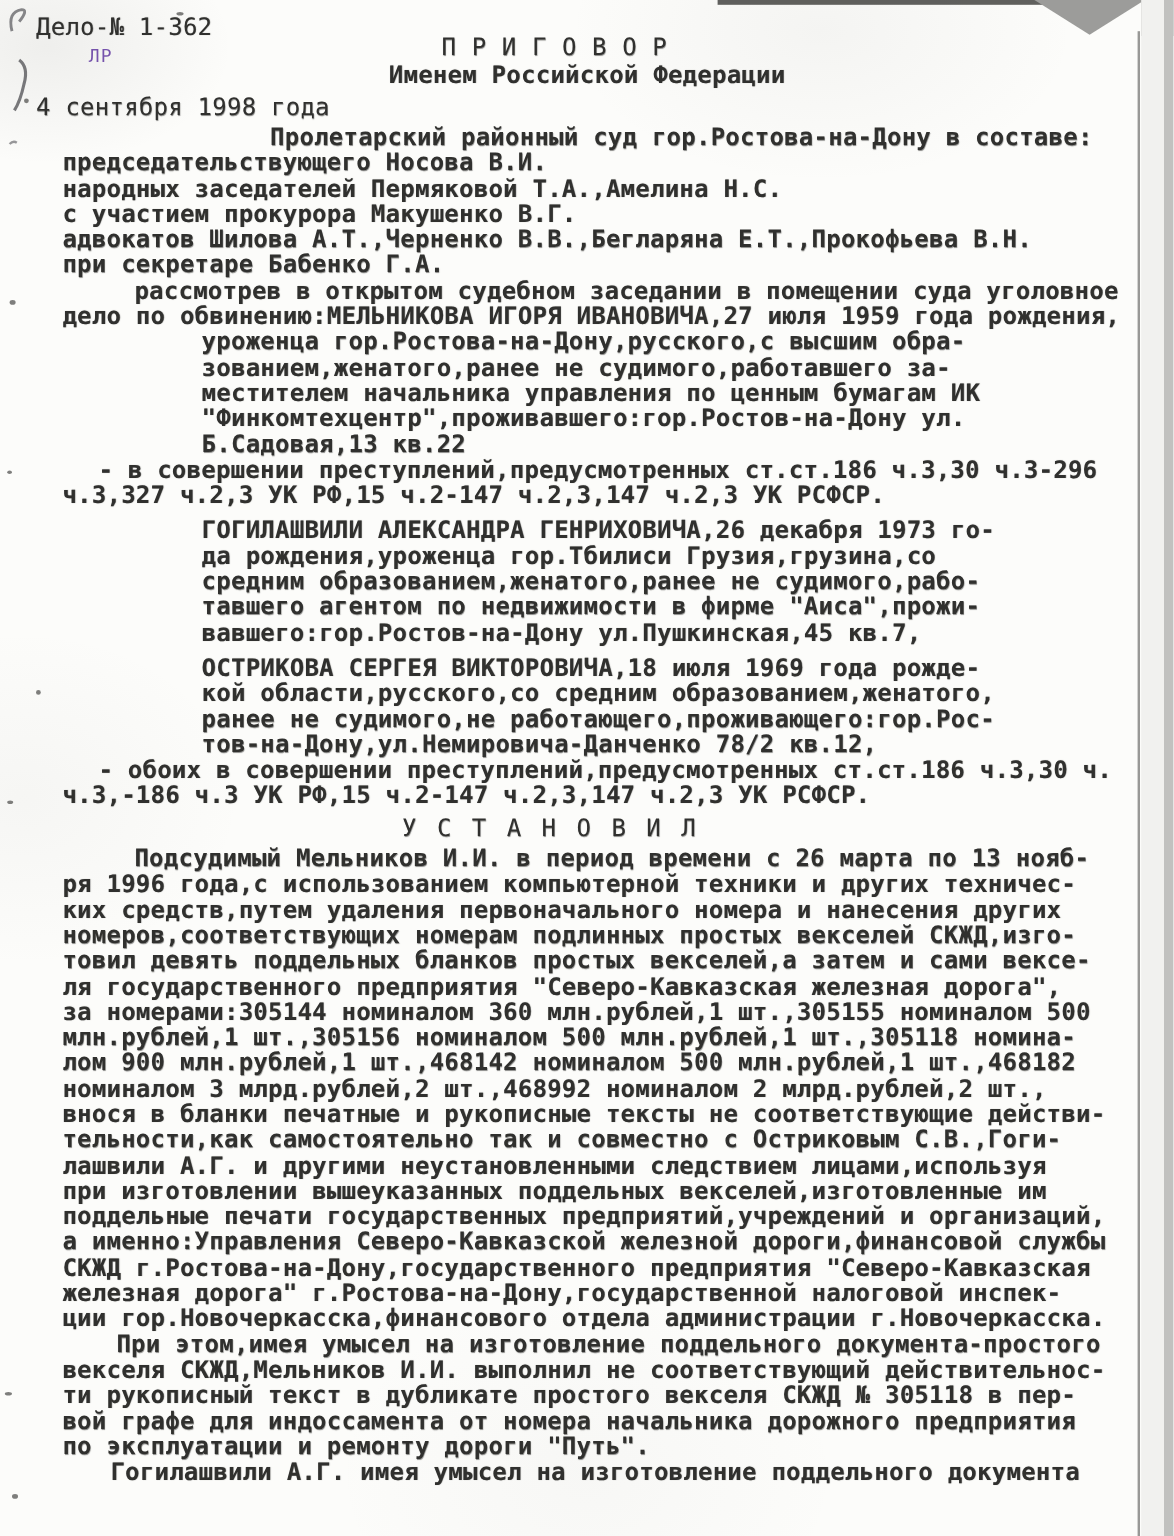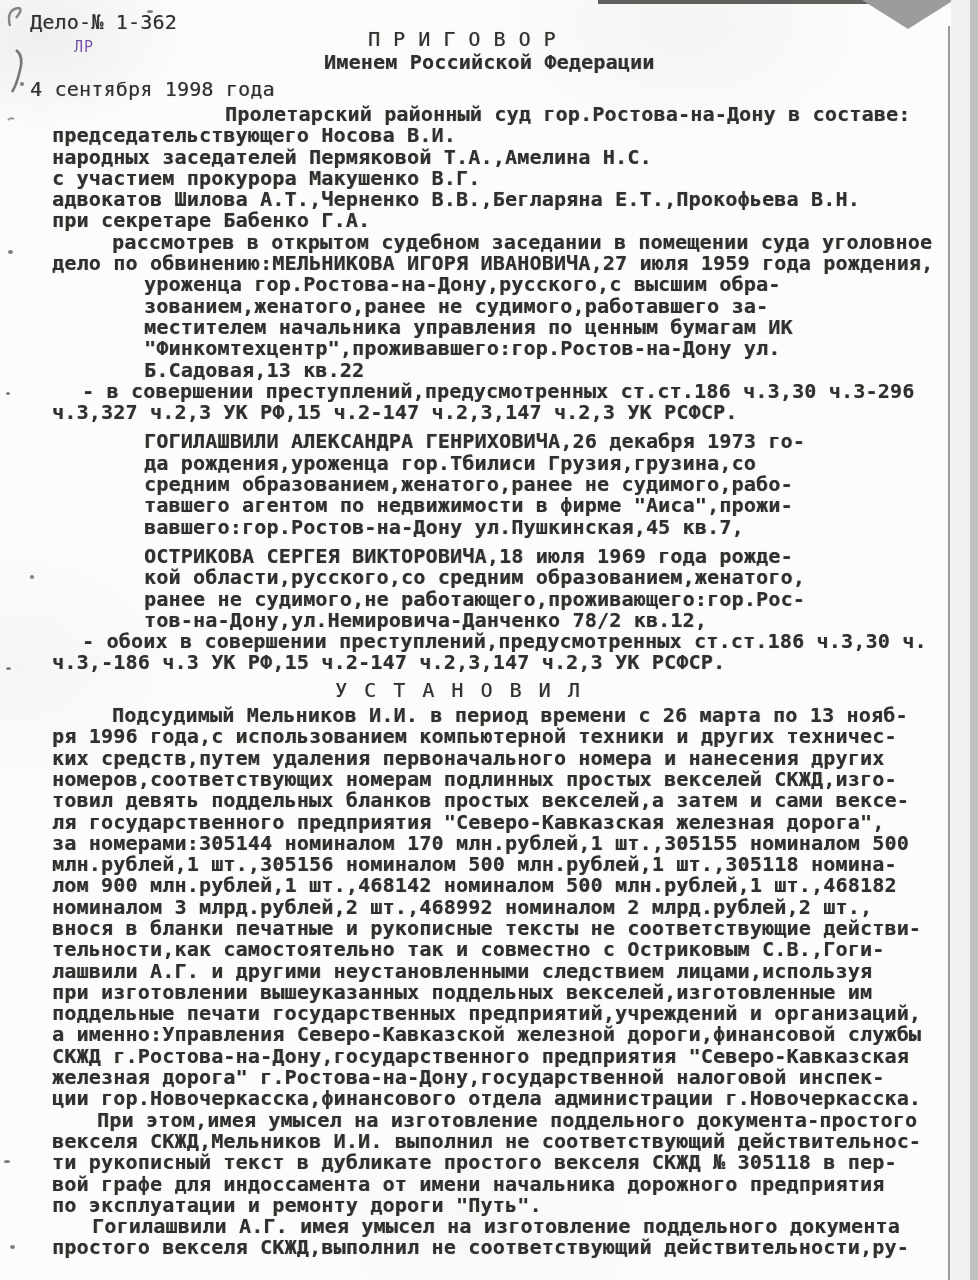--- a/index.html
+++ b/index.html
@@ -30,21 +30,21 @@
   .doc-date{position:absolute;left:30px;top:77px;font-size:20px;letter-spacing:.2px;}
   .hw-note{position:absolute;left:74px;top:38px;font-size:15px;color:#4c1d95;opacity:.75;letter-spacing:1px;}
 
   
   .flow{
     position:absolute;top:104px;left:52px;right:38px;
     font-size:20px;line-height:21.3px;letter-spacing:.2px;
   }
   .tline{white-space:pre;}
   .para{margin:0;font-weight:bold;}
-  .para.block{margin-left:92px;}
+  .para.block{margin-left:116px;}
   .gap{margin-top:8px;}
   .indent-court > .tline:first-child{text-indent:173px;}
   .indent-std   > .tline:first-child{text-indent:60px;}
   .indent-45    > .tline:first-child{text-indent:45px;}
   .indent-40    > .tline:first-child{text-indent:40px;}
   .indent-30    > .tline:first-child{text-indent:30px;}
   .heading{margin:6px 0 4px 283px;letter-spacing:2.5px;white-space:pre;}
 
   
   .top-bar{position:absolute;left:598px;top:0;width:340px;height:4px;background:#2c2c2a;opacity:.75;}
@@ -146,42 +146,41 @@
 
     <div class="heading">У С Т А Н О В И Л</div>
 
     <div class="para indent-std">
         <div class="tline">Подсудимый Мельников И.И. в период времени с 26 марта по 13 нояб-</div>
         <div class="tline">ря 1996 года,с использованием компьютерной техники и других техничес-</div>
         <div class="tline">ких средств,путем удаления первоначального номера и нанесения других</div>
         <div class="tline">номеров,соответствующих номерам подлинных простых векселей СКЖД,изго-</div>
         <div class="tline">товил девять поддельных бланков простых векселей,а затем и сами вексе-</div>
         <div class="tline">ля государственного предприятия "Северо-Кавказская железная дорога",</div>
-        <div class="tline">за номерами:305144 номиналом 170 млн.рублей,1 шт.,305155 номиналом 500</div>
+        <div class="tline">за номерами:305144 номиналом 360 млн.рублей,1 шт.,305155 номиналом 500</div>
         <div class="tline">млн.рублей,1 шт.,305156 номиналом 500 млн.рублей,1 шт.,305118 номина-</div>
         <div class="tline">лом 900 млн.рублей,1 шт.,468142 номиналом 500 млн.рублей,1 шт.,468182</div>
         <div class="tline">номиналом 3 млрд.рублей,2 шт.,468992 номиналом 2 млрд.рублей,2 шт.,</div>
         <div class="tline">внося в бланки печатные и рукописные тексты не соответствующие действи-</div>
         <div class="tline">тельности,как самостоятельно так и совместно с Остриковым С.В.,Гоги-</div>
         <div class="tline">лашвили А.Г. и другими неустановленными следствием лицами,используя</div>
         <div class="tline">при изготовлении вышеуказанных поддельных векселей,изготовленные им</div>
         <div class="tline">поддельные печати государственных предприятий,учреждений и организаций,</div>
         <div class="tline">а именно:Управления Северо-Кавказской железной дороги,финансовой службы</div>
         <div class="tline">СКЖД г.Ростова-на-Дону,государственного предприятия "Северо-Кавказская</div>
         <div class="tline">железная дорога" г.Ростова-на-Дону,государственной налоговой инспек-</div>
         <div class="tline">ции гор.Новочеркасска,финансового отдела администрации г.Новочеркасска.</div>
       </div>
 
     <div class="para indent-45">
         <div class="tline">При этом,имея умысел на изготовление поддельного документа-простого</div>
         <div class="tline">векселя СКЖД,Мельников И.И. выполнил не соответствующий действительнос-</div>
         <div class="tline">ти рукописный текст в дубликате простого векселя СКЖД № 305118 в пер-</div>
-        <div class="tline">вой графе для индоссамента от имени начальника дорожного предприятия</div>
+        <div class="tline">вой графе для индоссамента от номера начальника дорожного предприятия</div>
         <div class="tline">по эксплуатации и ремонту дороги "Путь".</div>
       </div>
 
     <div class="para indent-40">
         <div class="tline">Гогилашвили А.Г. имея умысел на изготовление поддельного документа</div>
-        <div class="tline">простого векселя СКЖД,выполнил не соответствующий действительности,ру-</div>
       </div>
 
   </div>
 </div>
 
 </body></html>

